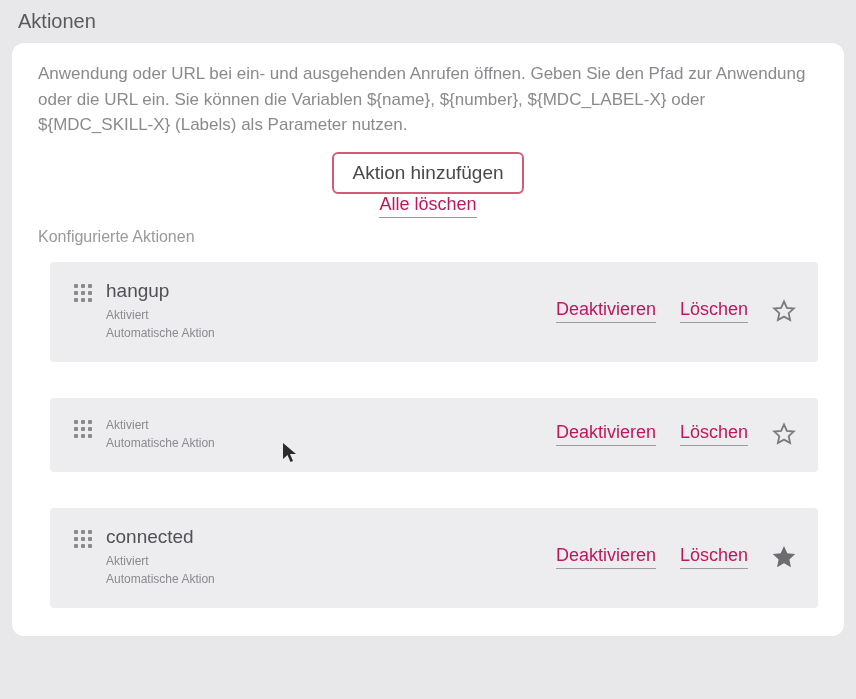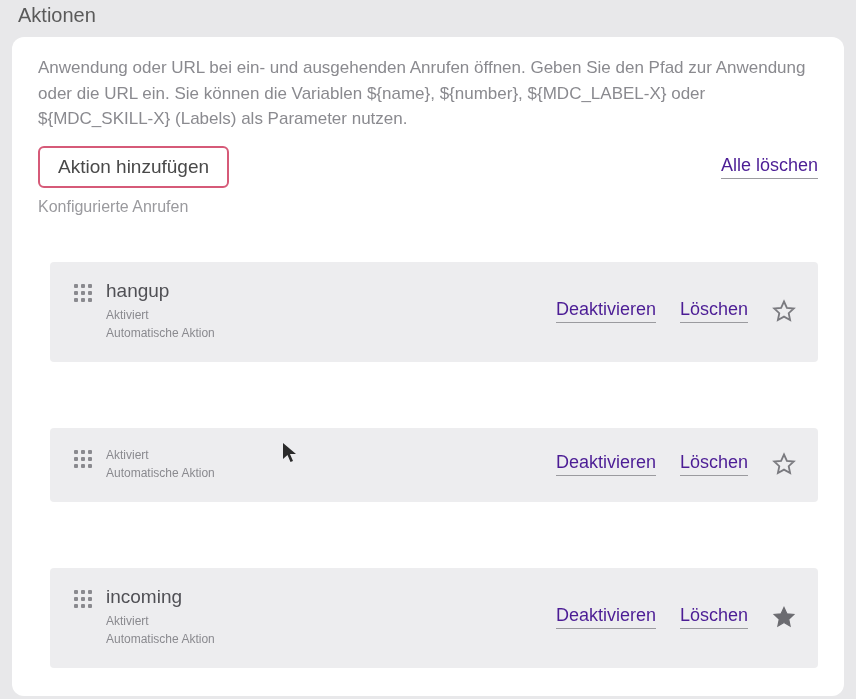--- a/index.html
+++ b/index.html
@@ -5,21 +5,21 @@
     * { box-sizing: border-box; margin: 0; padding: 0; }
     body {
       font-family: -apple-system, BlinkMacSystemFont, "Segoe UI", Helvetica, Arial, sans-serif;
       background: #e8e8ea;
       width: 856px;
       height: 699px;
       overflow: hidden;
       color: #606060;
     }
     .page-title {
-      padding: 4px 18px 10px 18px;
+      padding: 10px 18px 10px 18px;
       font-size: 20px;
       font-weight: 400;
       color: #5a5a5a;
     }
     .panel {
       background: #ffffff;
       margin: 0 12px 12px 12px;
       padding: 18px 26px 28px 26px;
       border-radius: 12px;
     }
@@ -27,32 +27,33 @@
       font-size: 17px;
       line-height: 1.5;
       color: #8a8a8f;
       margin-bottom: 14px;
     }
     .toolbar {
       display: flex;
       justify-content: space-between;
       align-items: center;
       margin-bottom: 10px;
+      flex-direction: column;
     }
     .btn-add {
       border: 2px solid #d65a78;
       background: #fff;
       color: #494949;
       font-size: 19px;
       padding: 8px 18px;
       border-radius: 6px;
       cursor: pointer;
     }
     .link-underline {
-      color: #4c1d95;
+      color: #be185d;
       font-size: 18px;
       text-decoration: none;
       border-bottom: 1px solid #9b9b9f;
       padding-bottom: 2px;
       cursor: pointer;
       display: inline-block;
     }
     .subtitle {
       font-size: 16px;
       color: #9a9a9e;
@@ -64,21 +65,20 @@
       gap: 36px;
       padding-left: 12px;
     }
     .action-card {
       background: #ededef;
       border-radius: 4px;
       padding: 18px 22px 20px 22px;
       display: flex;
       align-items: center;
       gap: 12px;
-      margin-top: 30px;
     }
     .drag-handle {
       width: 22px;
       height: 22px;
       display: grid;
       grid-template-columns: repeat(3, 4px);
       grid-template-rows: repeat(3, 4px);
       gap: 3px;
       align-content: center;
       justify-content: center;
@@ -135,21 +135,21 @@
 
 <div class="panel">
 
   <div class="description">Anwendung oder URL bei ein- und ausgehenden Anrufen öffnen. Geben Sie den Pfad zur Anwendung oder die URL ein. Sie können die Variablen ${name}, ${number}, ${MDC_LABEL-X} oder ${MDC_SKILL-X} (Labels) als Parameter nutzen.</div>
 
   <div class="toolbar">
     <button class="btn-add">Aktion hinzufügen</button>
     <a class="link-underline">Alle löschen</a>
   </div>
 
-  <div class="subtitle">Konfigurierte Anrufen</div>
+  <div class="subtitle">Konfigurierte Aktionen</div>
 
   <div class="actions-list">
 
     <div class="action-card">
       <div class="drag-handle">
         <span></span>
           <span></span>
           <span></span>
           <span></span>
           <span></span>
@@ -207,21 +207,21 @@
           <span></span>
           <span></span>
           <span></span>
           <span></span>
           <span></span>
           <span></span>
           <span></span>
           <span></span>
       </div>
       <div class="action-info">
-        <div class="action-title">incoming</div>
+        <div class="action-title">connected</div>
         <div class="action-meta">Aktiviert</div>
         <div class="action-meta">Automatische Aktion</div>
       </div>
       <div class="action-controls">
         <a class="link-underline">Deaktivieren</a>
         <a class="link-underline">Löschen</a>
         <div class="star">
           <svg viewBox="0 0 24 24" fill="#6b6b70" stroke="#6b6b70" stroke-width="1.2">
             <path d="M12 2.5l2.9 6.3 6.9.7-5.1 4.7 1.4 6.8L12 17.6 5.9 21l1.4-6.8L2.2 9.5l6.9-.7L12 2.5z"></path>
           </svg>

